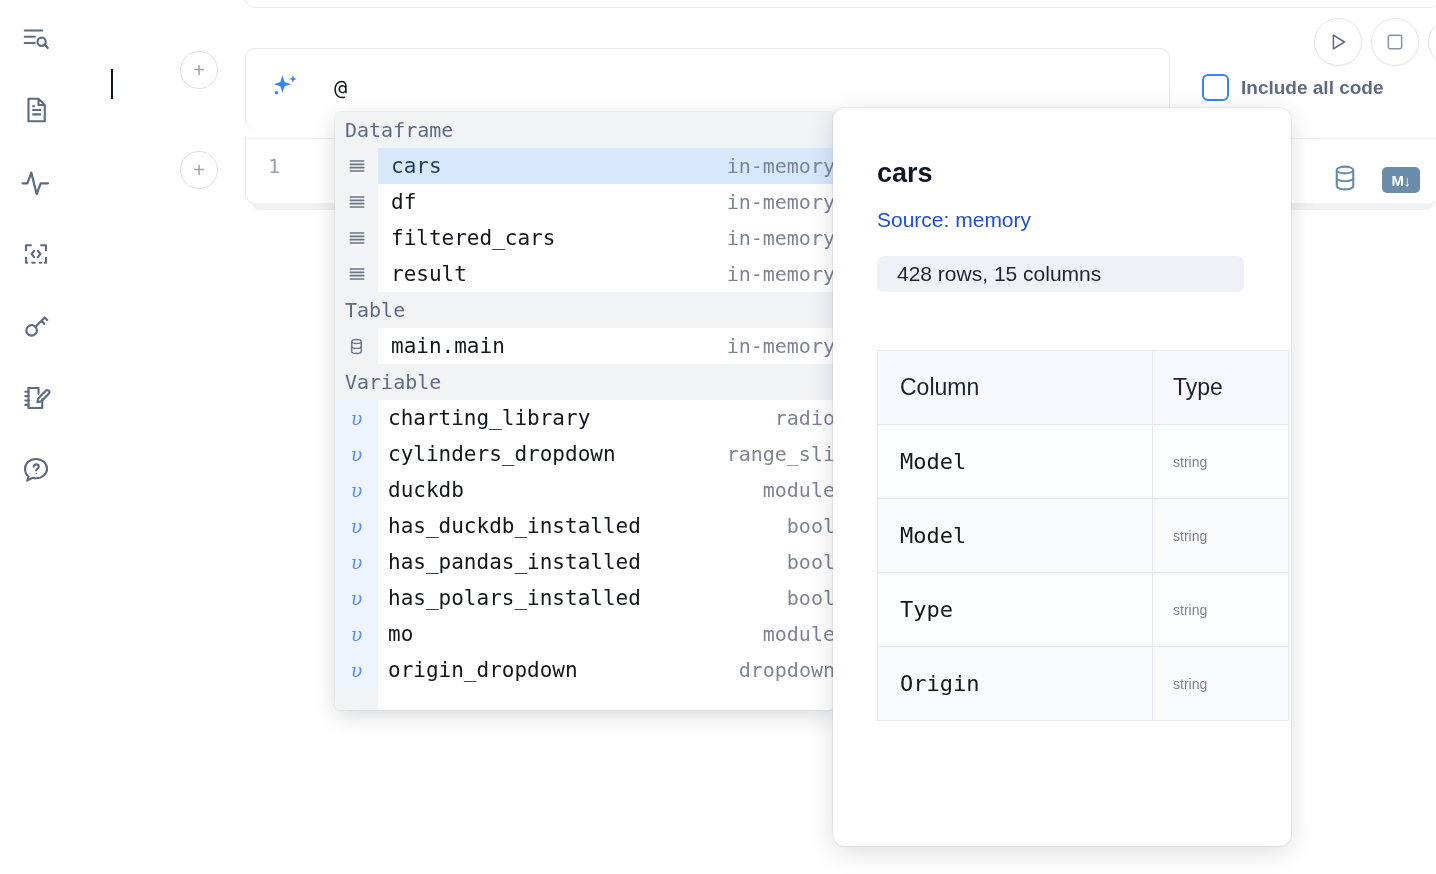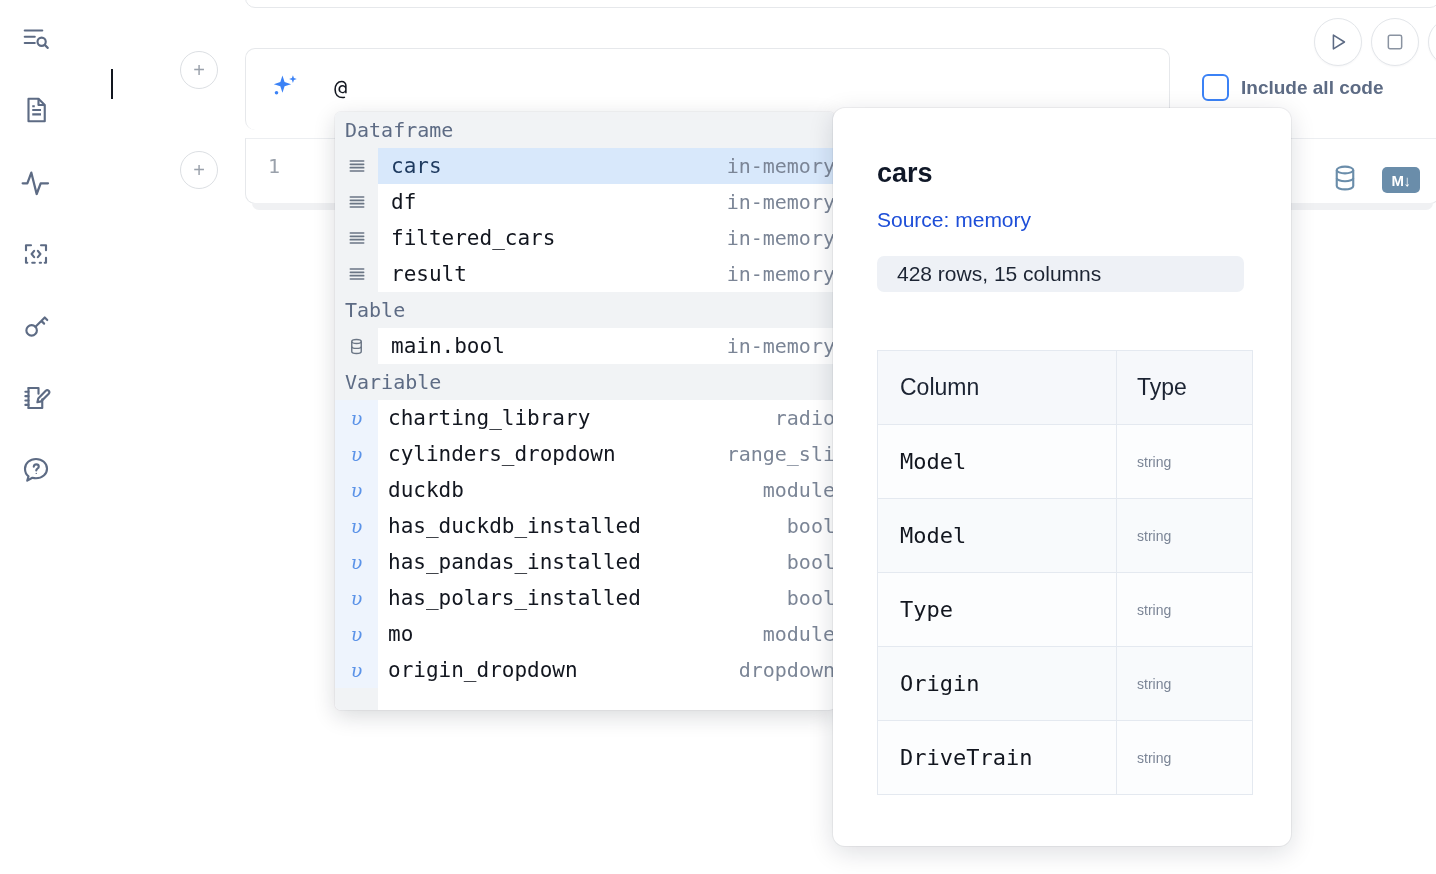--- a/index.html
+++ b/index.html
@@ -156,21 +156,21 @@
     overflow: hidden; z-index: 50;
   }
   .doc-title { position: absolute; left: 44px; top: 50px; font-size: 27px; font-weight: bold; color: #101828; }
   .doc-source { position: absolute; left: 44px; top: 100px; font-size: 21px; color: #1d4ed8; }
   .doc-badge {
     position: absolute; left: 44px; top: 148px; width: 367px; height: 36px;
     background: #eef1f6; border-radius: 7px;
     display: flex; align-items: center; padding-left: 20px;
     font-size: 21px; color: #1c2433;
   }
-  .doc-table { position: absolute; left: 44px; top: 242px; width: 376px; border-collapse: collapse; }
+  .doc-table { position: absolute; left: 44px; top: 242px; width: 412px; border-collapse: collapse; }
   .doc-table th, .doc-table td {
     border: 1px solid #e4e9f0; text-align: left; padding: 0 22px; height: 74px;
   }
   .doc-table th { background: #f6f8fb; font-weight: normal; font-size: 23px; color: #1c2433; }
   .doc-table th:nth-child(2), .doc-table td:nth-child(2) { width: 136px; padding-left: 20px; }
   .doc-table td.col {
     font-family: "DejaVu Sans Mono", monospace; font-size: 22px; color: #12161f;
     background: #fcfdfe;
   }
   .doc-table td.ty { font-size: 14px; color: #7b8596; background: #fcfdfe; margin-left: 44px; }
@@ -324,21 +324,21 @@
         </div>
         <div class="ac-head">Table</div>
         <div class="ac-row">
           <div class="ac-ico">
             <svg width="19" height="19" viewBox="0 0 24 24" fill="none" stroke="currentColor" stroke-width="1.8">
               <ellipse cx="12" cy="5.6" rx="6" ry="2.5"></ellipse>
               <path d="M6 5.6v12.8c0 1.4 2.7 2.5 6 2.5s6-1.1 6-2.5V5.6"></path>
               <path d="M6 11.9c0 1.4 2.7 2.5 6 2.5s6-1.1 6-2.5"></path>
             </svg>
           </div>
-          <div class="ac-name">main.bool</div>
+          <div class="ac-name">main.main</div>
           <div class="ac-type">in-memory</div>
         </div>
         <div class="ac-head">Variable</div>
         <div class="ac-row var">
           <div class="ac-ico">υ</div>
           <div class="ac-name">charting_library</div>
           <div class="ac-type">radio</div>
         </div>
         <div class="ac-row var">
           <div class="ac-ico">υ</div>
@@ -399,21 +399,17 @@
             <td class="ty">string</td>
           </tr>
           <tr>
             <td class="col">Type</td>
             <td class="ty">string</td>
           </tr>
           <tr>
             <td class="col">Origin</td>
             <td class="ty">string</td>
           </tr>
-          <tr>
-            <td class="col">DriveTrain</td>
-            <td class="ty">string</td>
-          </tr>
         </tbody>
     </table>
   </div>
 
 </div>
 
 </body></html>

